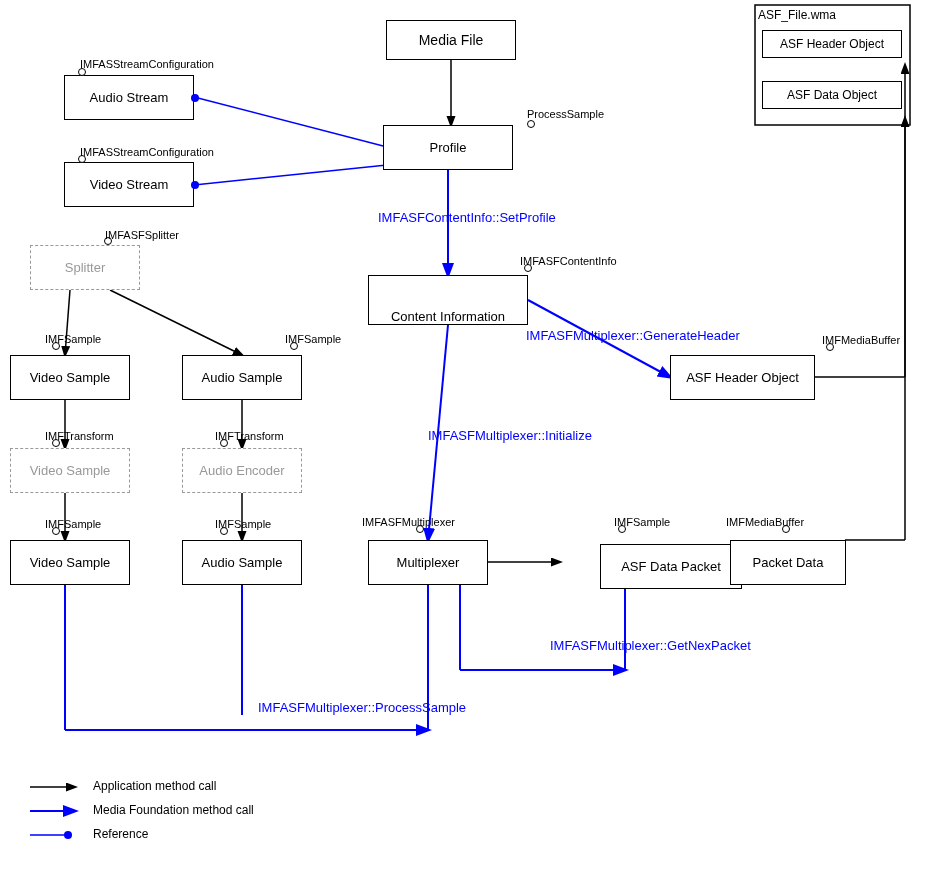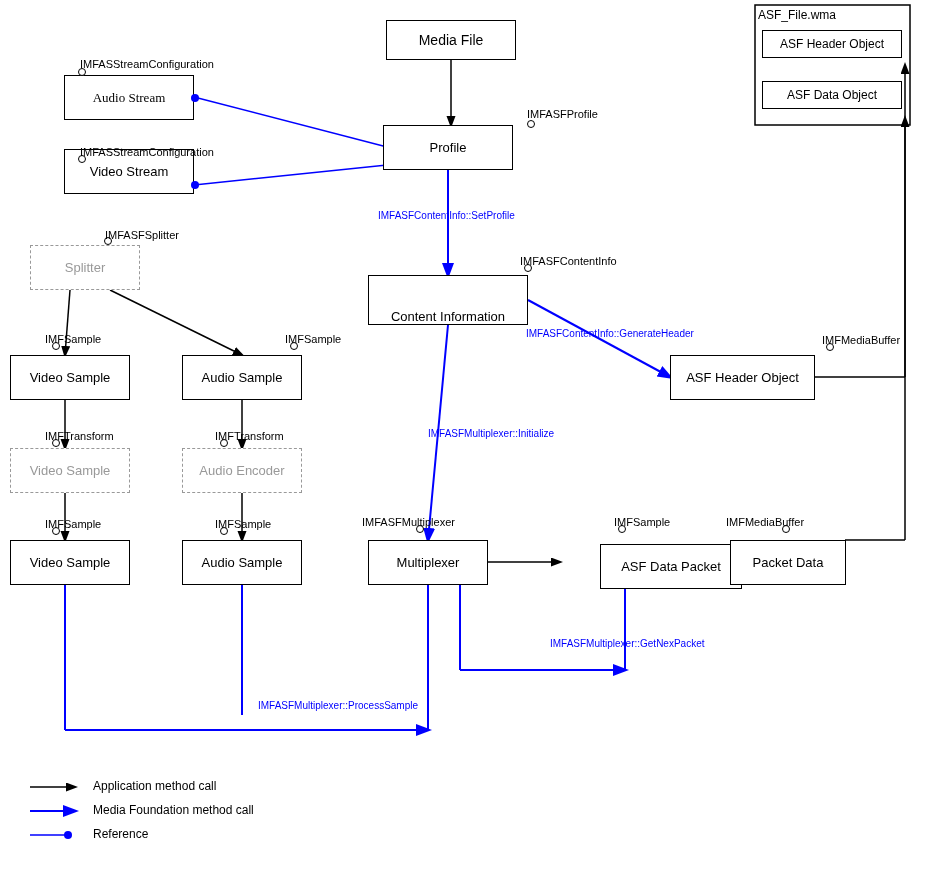--- a/index.html
+++ b/index.html
@@ -39,21 +39,21 @@
       color: #999;
     }
     .label {
       position: absolute;
       font-size: 11px;
       color: #000;
       white-space: nowrap;
     }
     .label-blue {
       position: absolute;
-      font-size: 10px;
+      font-size: 13px;
       color: #00f;
       white-space: nowrap;
     }
     .small-circle {
       position: absolute;
       width: 8px;
       height: 8px;
       border-radius: 50%;
       border: 1.5px solid #000;
       background: #fff;
@@ -149,27 +149,27 @@
     <line x1="448" y1="325" x2="448" y2="490" stroke="#000" stroke-width="0"></line>
 
     <rect x="755" y="5" width="155" height="120" fill="none" stroke="#000" stroke-width="1.5"></rect>
 
   </svg>
 
   <div class="box" style="left:386px;top:20px;width:130px;height:40px;font-size:14px;">
     <span>Media File</span>
   </div>
 
-  <div class="box" style="left:64px;top:75px;width:130px;height:45px;font-family:Liberation Serif, serif;">
+  <div class="box" style="left:64px;top:75px;width:130px;height:45px;">
     <span>Audio Stream</span>
   </div>
 
   <div class="small-circle-blue" style="left:191px;top:94px;"></div>
 
-  <div class="box" style="left:64px;top:149px;width:130px;height:45px;text-align:center;">
+  <div class="box" style="left:64px;top:162px;width:130px;height:45px;text-align:center;">
     <span>Video Stream</span>
   </div>
 
   <div class="small-circle-blue" style="left:191px;top:181px;"></div>
 
   <div class="box" style="left:383px;top:125px;width:130px;height:45px;">
     <span>Profile</span>
   </div>
 
   <div class="box-dashed" style="left:30px;top:245px;width:110px;height:45px;">
@@ -259,21 +259,21 @@
 
   <div class="small-circle" style="left:826px;top:343px;"></div>
 
   <div class="label" style="left:80px;top:58px;">
     <span>IMFASStreamConfiguration</span>
   </div>
   <div class="label" style="left:80px;top:146px;">
     <span>IMFASStreamConfiguration</span>
   </div>
   <div class="label" style="left:527px;top:108px;">
-    <span>IMFASFProfile</span>
+    <span>ProcessSample</span>
   </div>
   <div class="label" style="left:105px;top:229px;">
     <span>IMFASFSplitter</span>
   </div>
   <div class="label" style="left:45px;top:333px;">
     <span>IMFSample</span>
   </div>
   <div class="label" style="left:285px;top:333px;">
     <span>IMFSample</span>
   </div>
@@ -302,21 +302,21 @@
     <span>IMFMediaBuffer</span>
   </div>
   <div class="label" style="left:822px;top:334px;">
     <span>IMFMediaBuffer</span>
   </div>
 
   <div class="label-blue" style="left:378px;top:210px;">
     <span>IMFASFContentInfo::SetProfile</span>
   </div>
   <div class="label-blue" style="left:526px;top:328px;">
-    <span>IMFASFContentInfo::GenerateHeader</span>
+    <span>IMFASFMultiplexer::GenerateHeader</span>
   </div>
   <div class="label-blue" style="left:428px;top:428px;">
     <span>IMFASFMultiplexer::Initialize</span>
   </div>
   <div class="label-blue" style="left:550px;top:638px;">
     <span>IMFASFMultiplexer::GetNexPacket</span>
   </div>
   <div class="label-blue" style="left:258px;top:700px;">
     <span>IMFASFMultiplexer::ProcessSample</span>
   </div>

